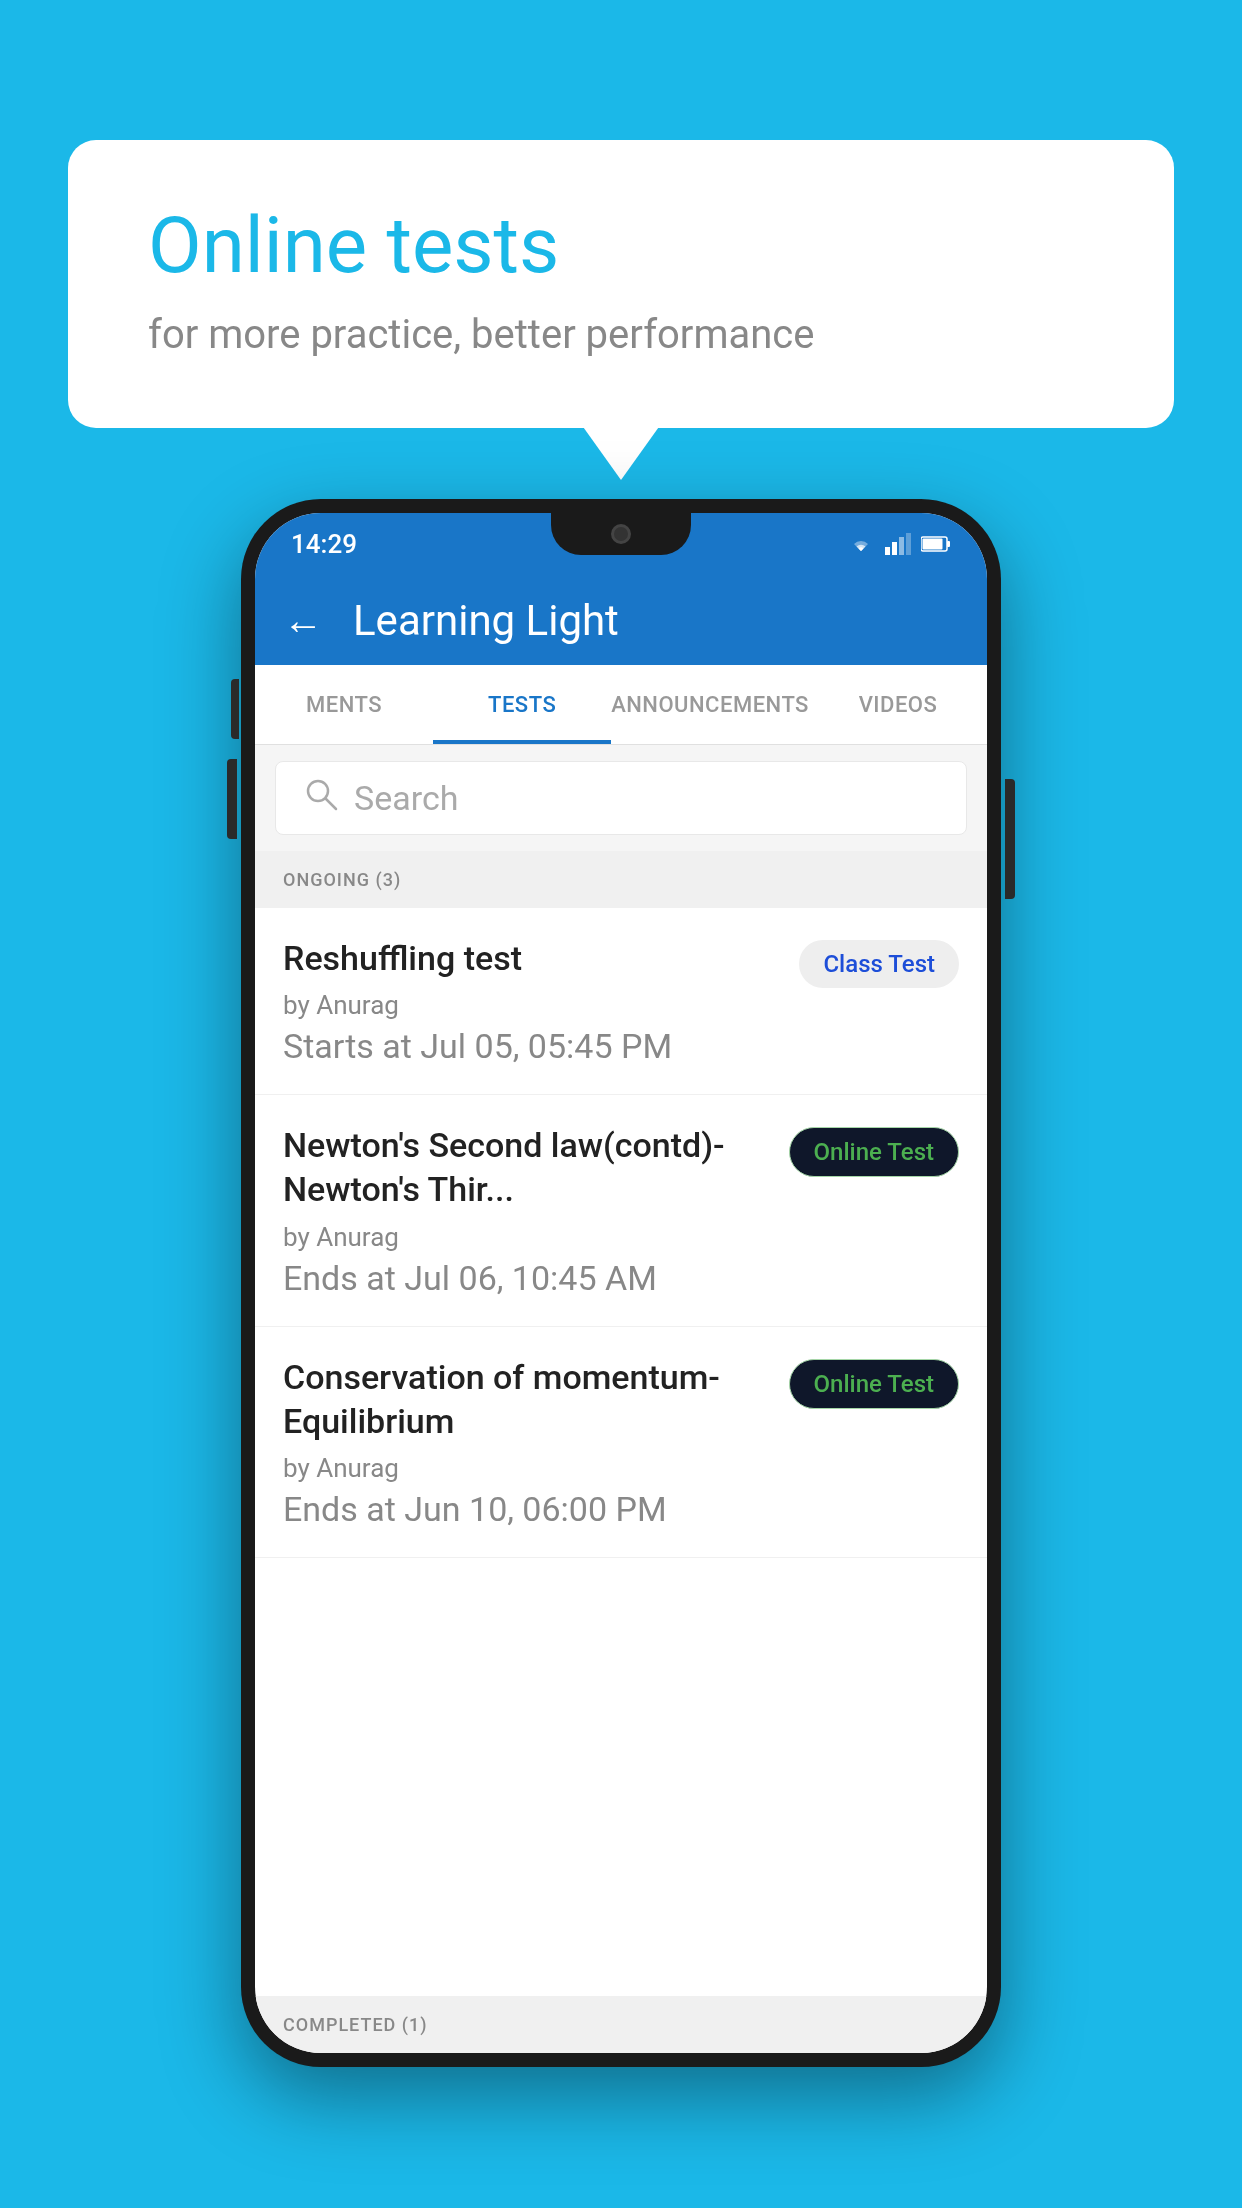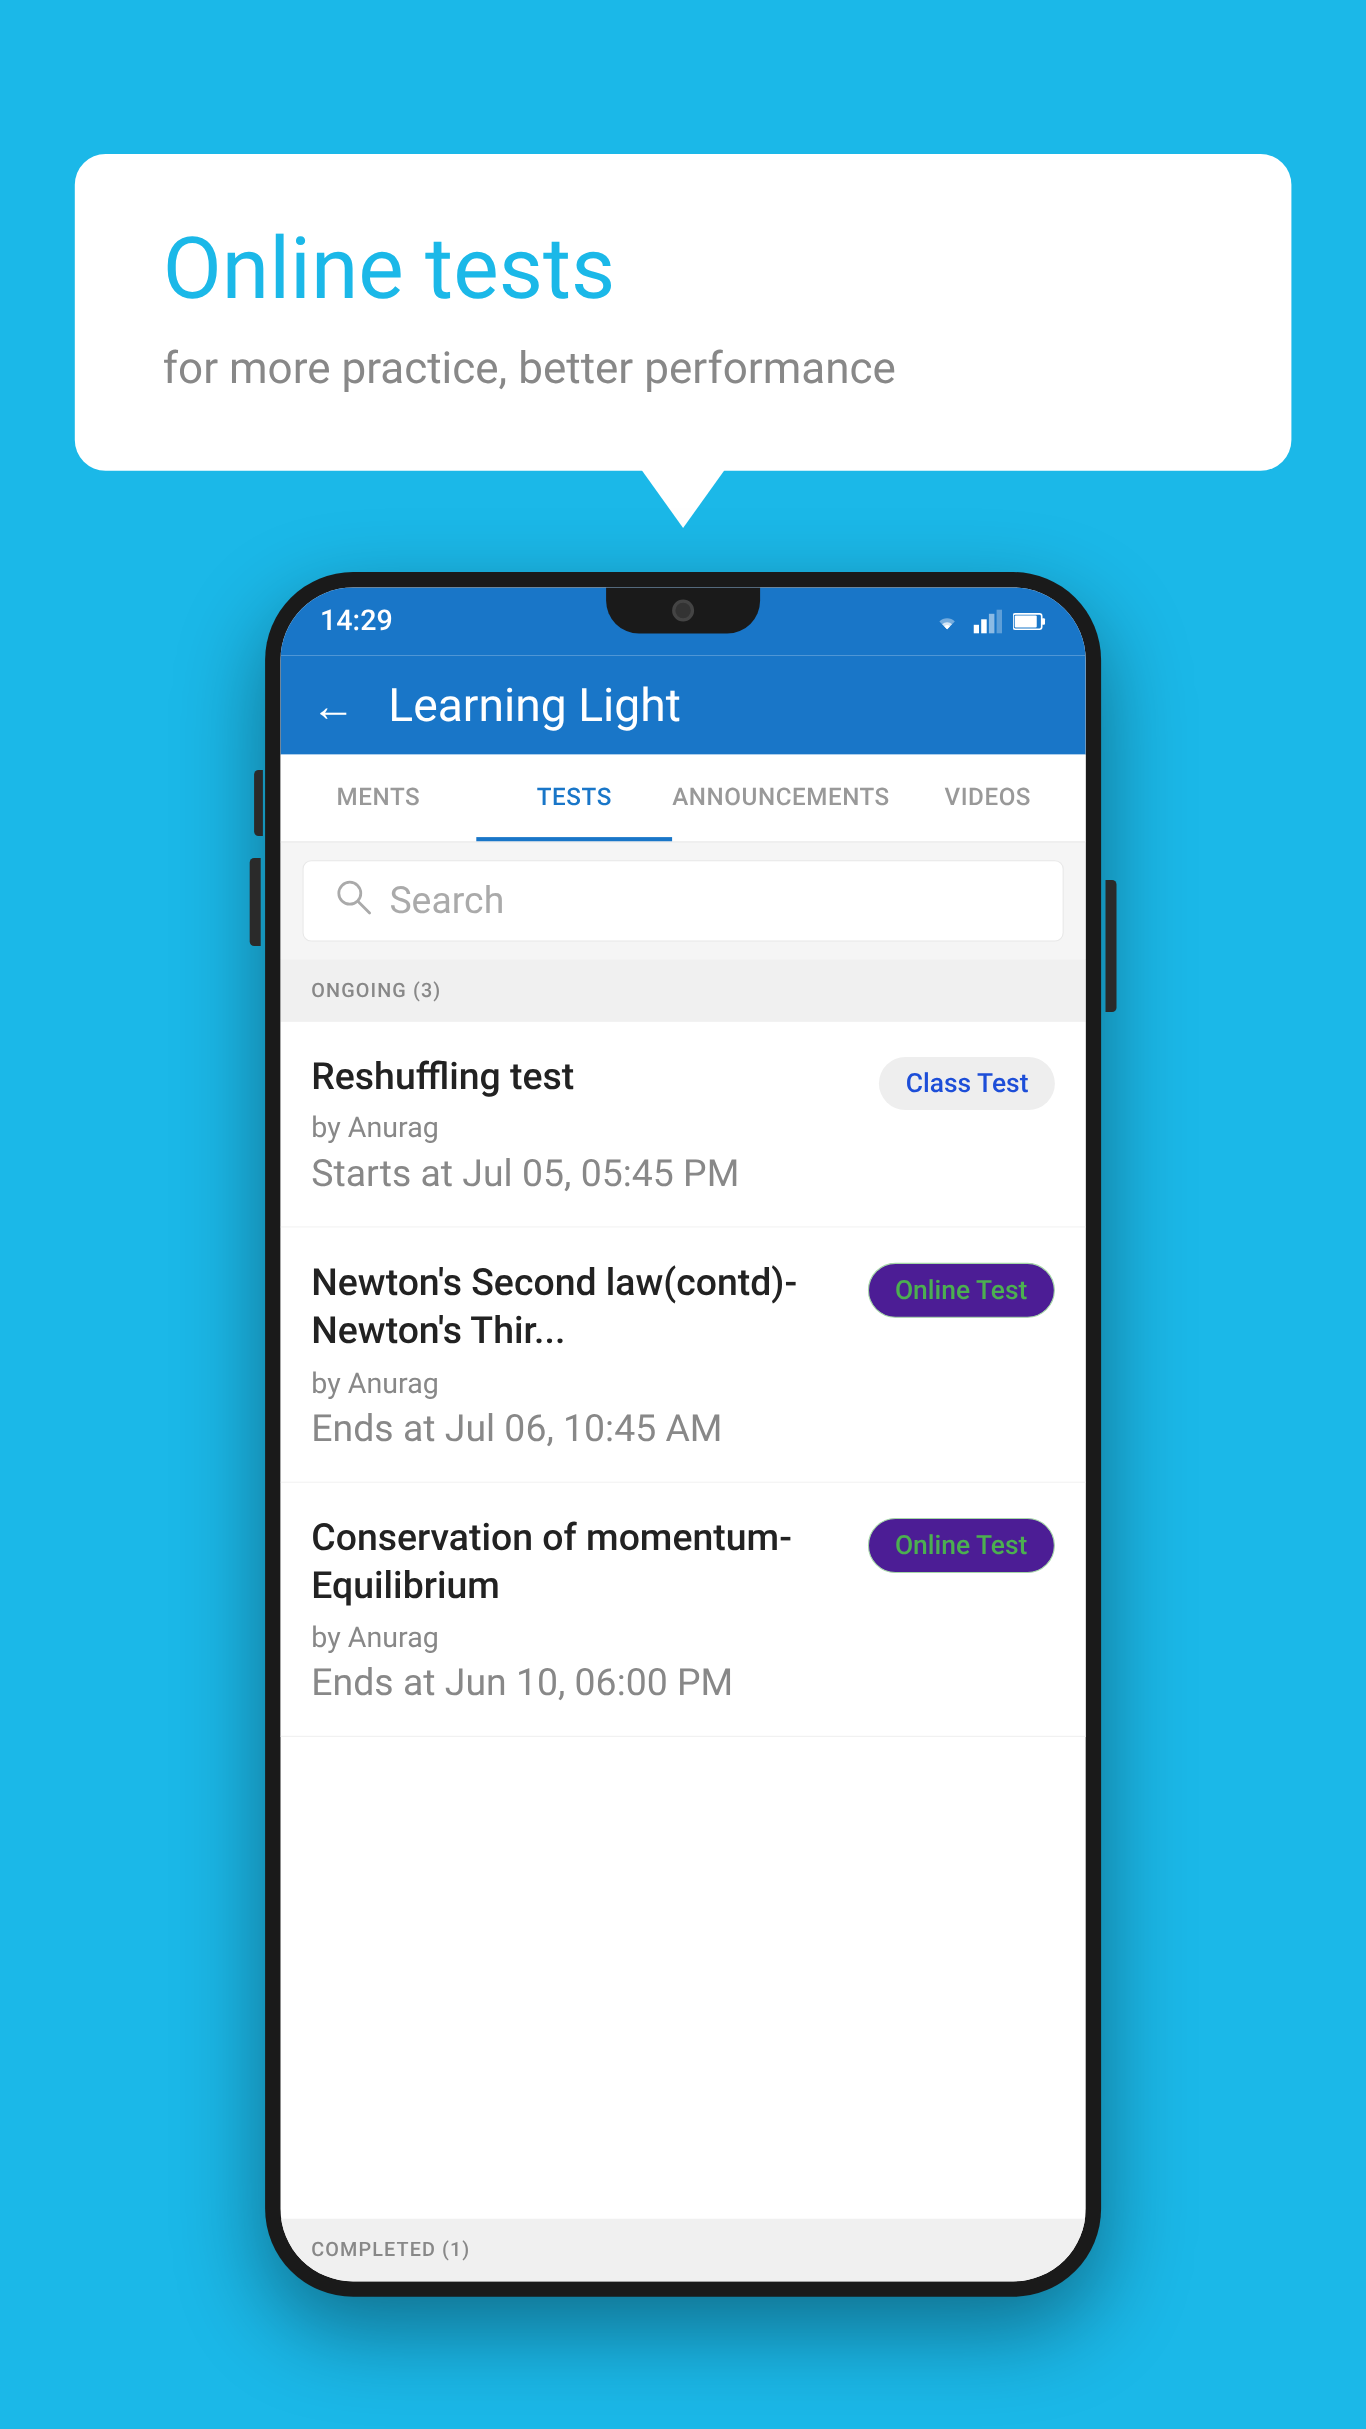--- a/index.html
+++ b/index.html
@@ -51,21 +51,21 @@
 
     .bubble-subtitle {
       font-size: 40px;
       color: #888;
       font-weight: 400;
     }
 
     
     .phone-container {
       position: absolute;
-      top: 520px;
+      top: 499px;
       left: 50%;
       transform: translateX(-50%);
       width: 760px;
     }
 
     .phone-outer {
       background: #1a1a1a;
       border-radius: 80px;
       padding: 14px;
       box-shadow: 0 30px 80px rgba(0,0,0,0.4);
@@ -293,21 +293,21 @@
       margin-top: 4px;
       flex-shrink: 0;
     }
 
     .badge-class {
       background: #eeeeee;
       color: #1d4ed8;
     }
 
     .badge-online {
-      background: #4c1d95;
+      background: #0f172a;
       color: #4caf50;
       border: 1.5px solid #a5d6a7;
       text-align: center;
     }
 
     
     .bottom-peek {
       background: #f0f0f0;
       padding: 18px 28px;
       position: absolute;

